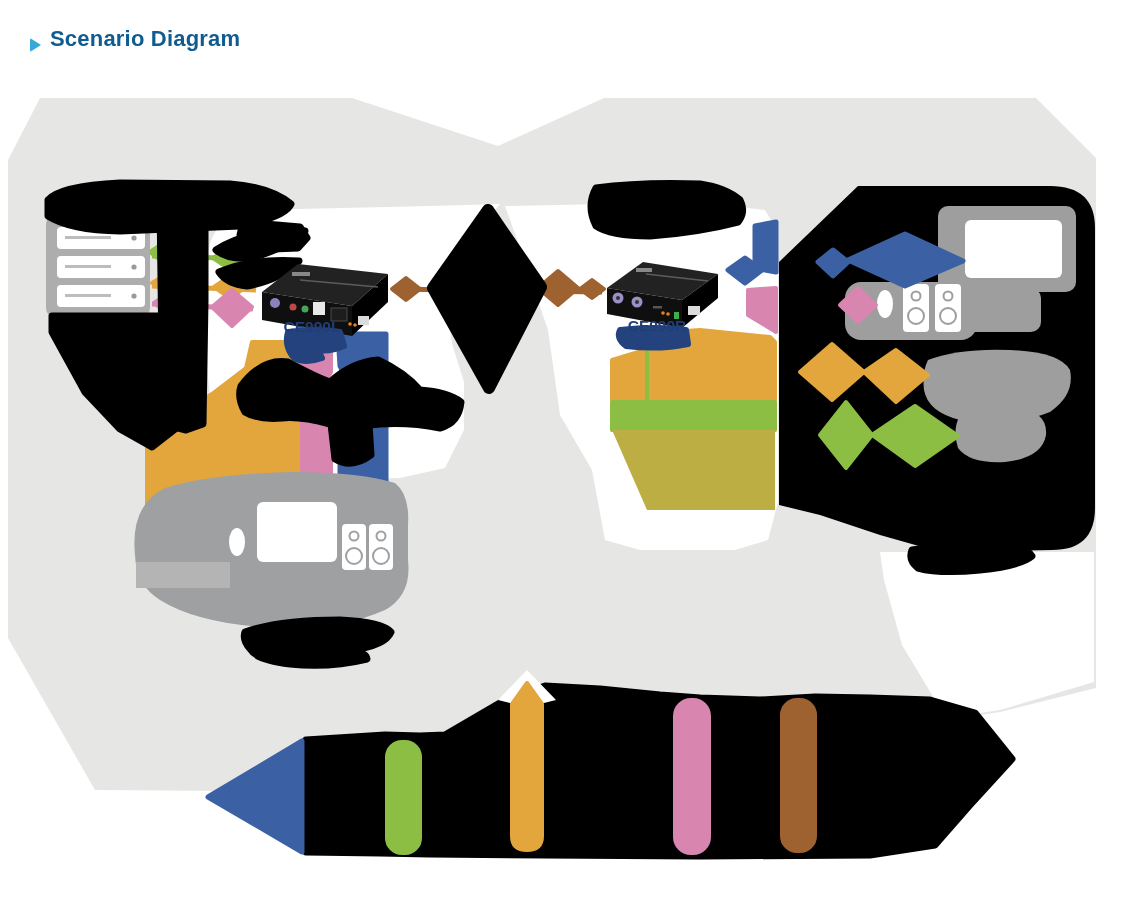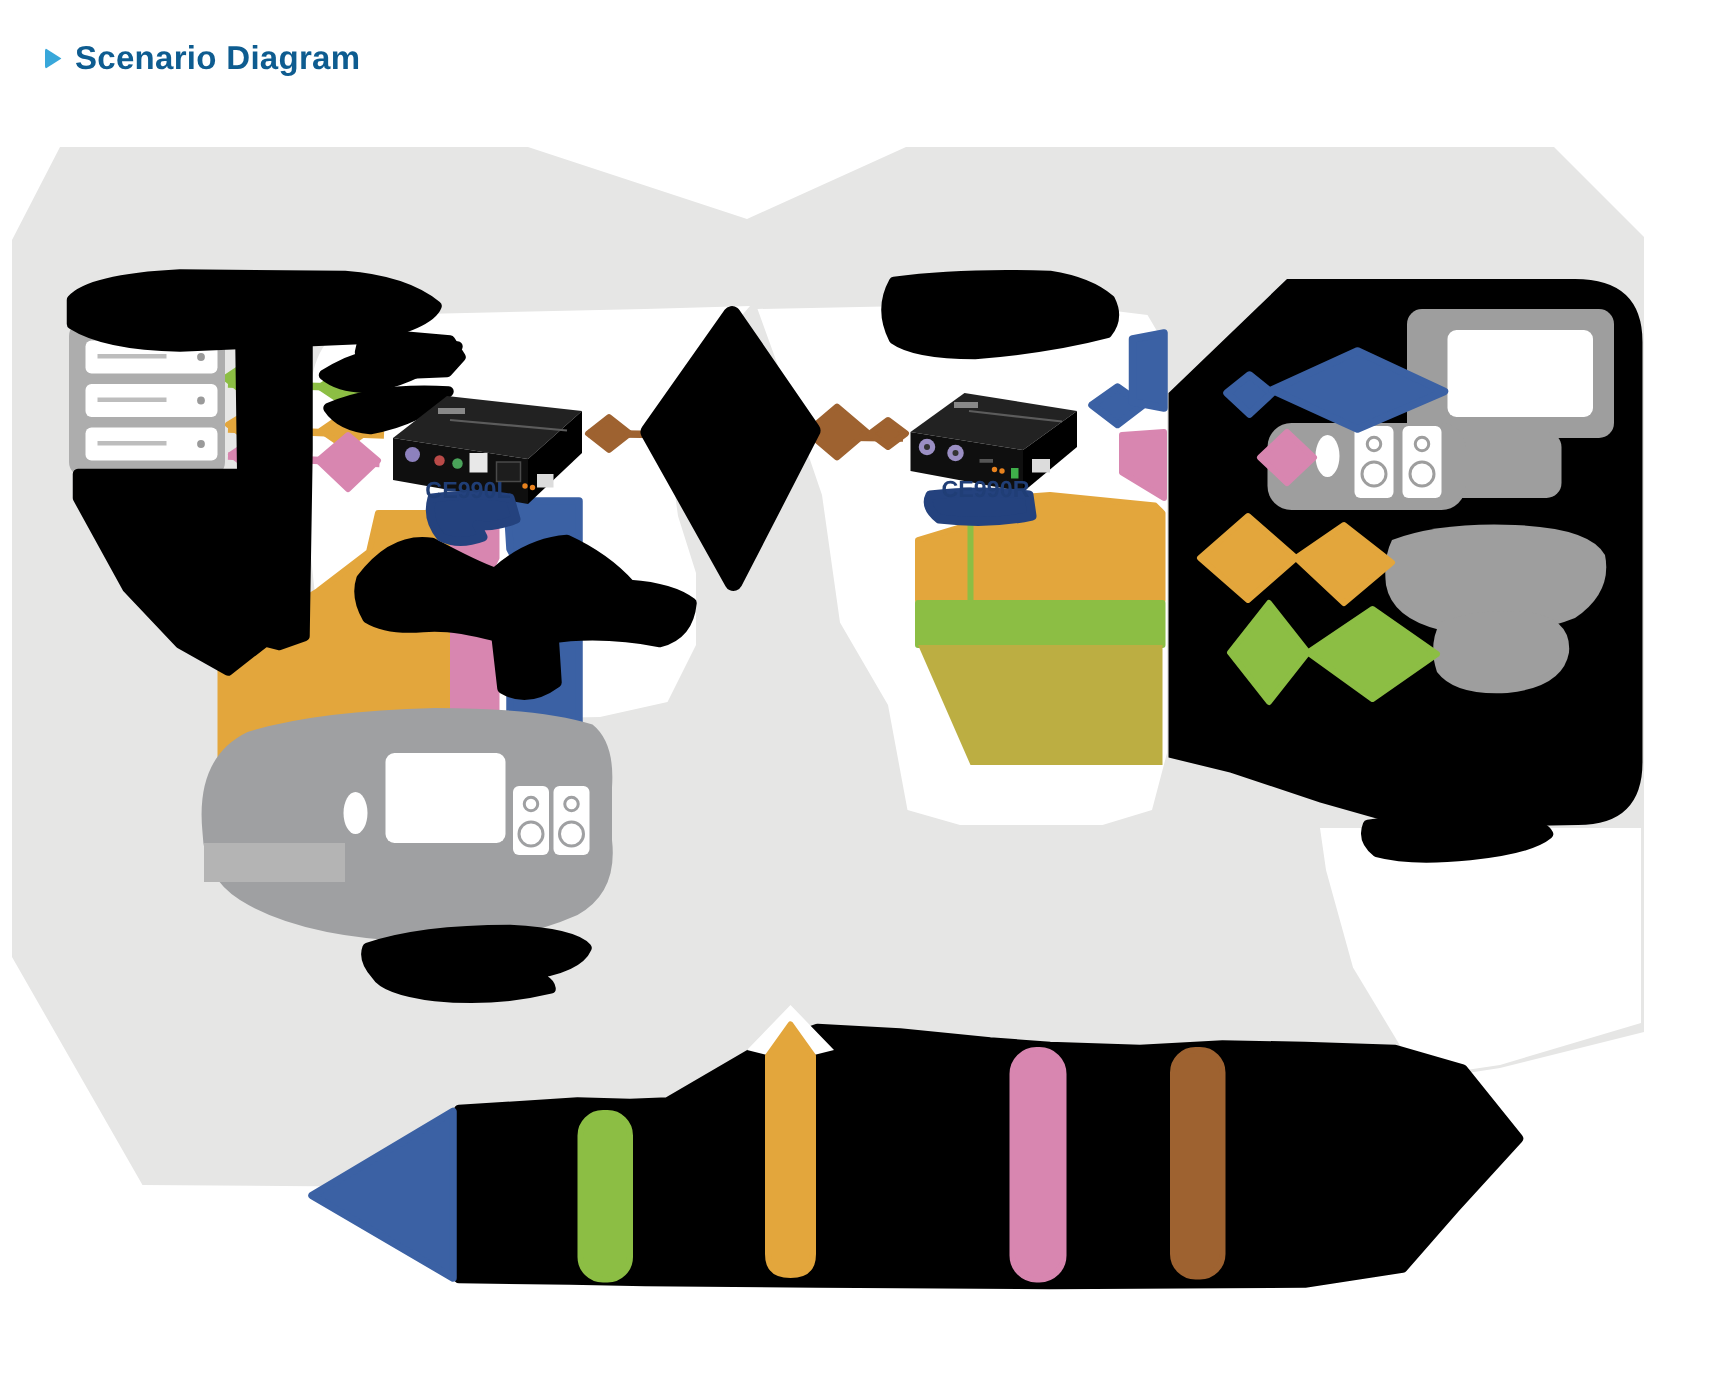--- a/index.html
+++ b/index.html
@@ -1,18 +1,18 @@
 <!DOCTYPE html>
 <html style="--page-bg: #ffffff; --diagram-bg: #e6e6e5; --blob: #000000; --title-text: #0e5c90; --title-arrow: #38a7da; --unit-label: #203e76; --unit-label-blob: #24427e; --server-gray: #adadad; --console-gray: #9fa0a2; --console-gray-light: #b4b4b4; --device-gray: #9e9e9e; --cable-blue: #3b61a4; --cable-green: #8cbe44; --cable-yellow: #e3a63c; --cable-pink: #d886b0; --cable-brown: #9e6230; --cable-overlap: #bcae42;"><head>
 <meta charset="utf-8">
 <style>
   html,body{margin:0;padding:0;background:#fff;}
   .stage{position:relative;width:1140px;height:917px;background:var(--page-bg,#fff);overflow:hidden;
          font-family:"Liberation Sans", sans-serif;}
-  .header{position:absolute;top:26px;left:30px;display:flex;align-items:center;gap:9px;}
+  .header{position:absolute;top:26px;left:30px;display:flex;align-items:flex-end;gap:9px;}
   .header .arrow{width:0;height:0;border-left:11px solid var(--title-arrow,#38a7da);
          border-top:7px solid transparent;border-bottom:7px solid transparent;border-radius:2px;}
   .header h1{margin:0;font-size:22px;font-weight:bold;color:var(--title-text,#0e5c90);letter-spacing:.2px;}
   svg{position:absolute;left:0;top:0;}
   .bg{fill:var(--diagram-bg,#e6e6e5);}
   .white{fill:#ffffff;}
   .blob{fill:var(--blob,#000);stroke:var(--blob,#000);stroke-width:7;stroke-linejoin:round;stroke-linecap:round;}
   .blob2{fill:var(--blob,#000);stroke:var(--blob,#000);stroke-width:12;stroke-linejoin:round;stroke-linecap:round;}
   .c-blue{fill:var(--cable-blue,#3b61a4);stroke:var(--cable-blue,#3b61a4);stroke-width:5;stroke-linejoin:round;stroke-linecap:round;}
   .c-green{fill:var(--cable-green,#8cbe44);stroke:var(--cable-green,#8cbe44);stroke-width:4;stroke-linejoin:round;stroke-linecap:round;}

